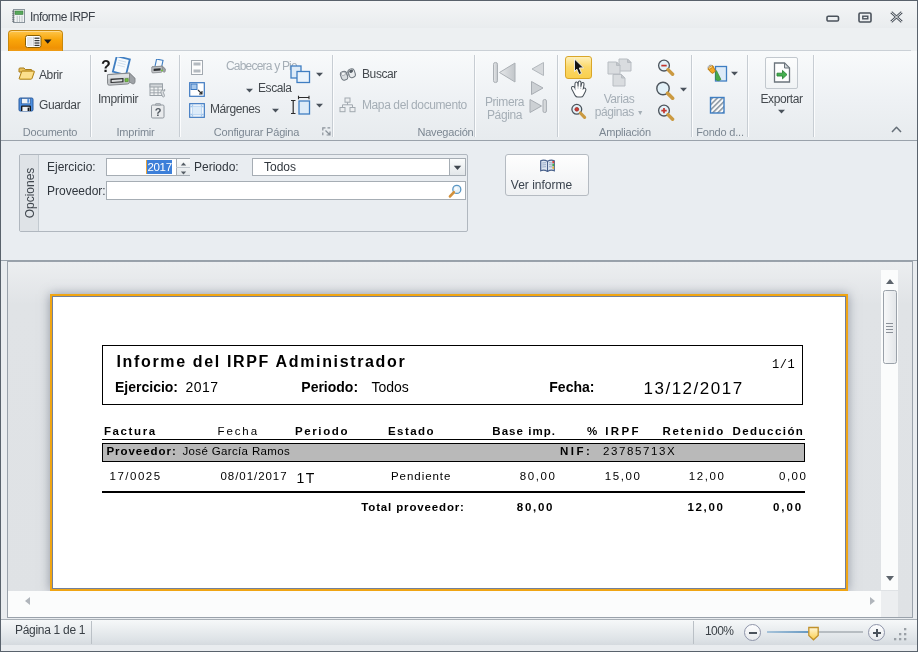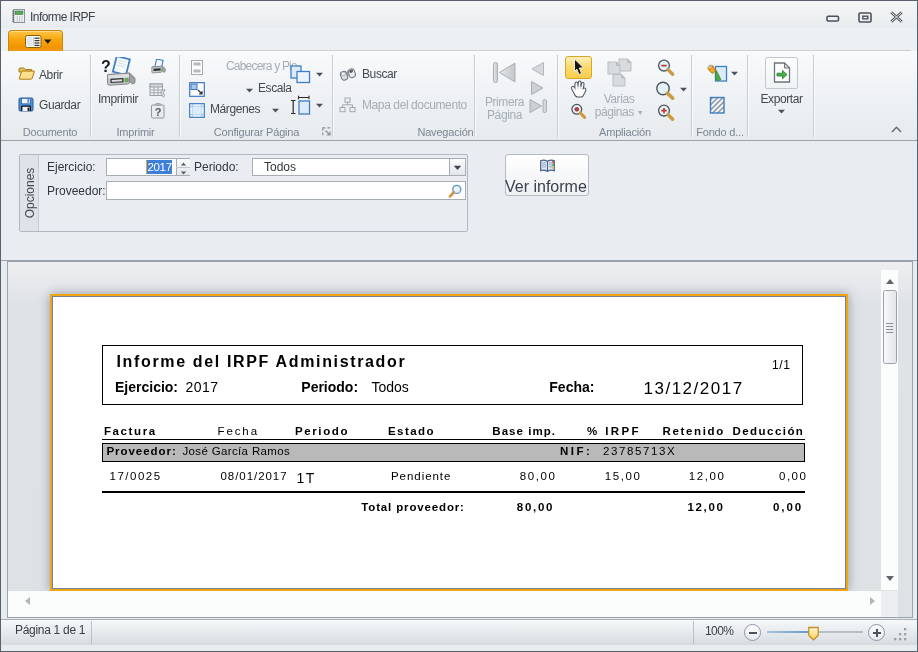--- a/index.html
+++ b/index.html
@@ -346,29 +346,29 @@
       <line x1="3.2" y1="6" x2="7" y2="5.7"></line>
       <line x1="3.2" y1="8" x2="7" y2="7.7"></line>
       <line x1="10" y1="3.7" x2="13.8" y2="4"></line>
       <line x1="10" y1="5.7" x2="13.8" y2="6"></line>
       <line x1="10" y1="7.7" x2="13.8" y2="8"></line>
     </g>
   <rect x="13.4" y="2" width="1.8" height="2.2" fill="#d8433c"></rect>
     <rect x="13.4" y="4.8" width="1.8" height="2.2" fill="#3fae49"></rect>
     <rect x="13.4" y="7.6" width="1.8" height="2.2" fill="#e8b43c"></rect>
 </svg>
-<div class="t" style="left:505px;top:178.8px;width:73px;text-align:center;font-size:16px;color:#39424d;">Ver informe</div>
+<div class="t" style="left:505px;top:178.8px;width:73px;text-align:center;font-size:12px;color:#39424d;">Ver informe</div>
 
 <div class="a" style="left:7px;top:261px;width:906px;height:357px;border:1px solid #9aa2ab;background:linear-gradient(#eceef0,#e0e3e6 12%,#dfe2e5);"></div>
 
 <div class="a" style="left:50px;top:294px;width:798px;height:297px;background:#fff;border:2px solid #f0a513;box-shadow:0 0 10px rgba(80,90,110,0.55), inset 0 0 0 1px #72809b;"></div>
 
 <div class="a" style="left:101.5px;top:344.5px;width:701px;height:60.5px;border:1.5px solid #000;"></div>
 <div class="t k" style="left:116.5px;top:354px;font-size:16px;font-weight:bold;letter-spacing:1.65px;">Informe del IRPF Administrador</div>
-<div class="t k" style="left:772px;top:358.8px;font-size:12px;letter-spacing:0.6px;">1/1</div>
+<div class="t k" style="left:772px;top:358.8px;font-size:12px;letter-spacing:0.6px;font-family:Liberation Mono, monospace;">1/1</div>
 <div class="t k" style="left:115px;top:379.7px;font-size:14px;font-weight:bold;">Ejercicio:</div>
 <div class="t k" style="left:185.5px;top:379.7px;font-size:14px;letter-spacing:0.5px;">2017</div>
 <div class="t k" style="left:301.3px;top:379.7px;font-size:14px;font-weight:bold;">Periodo:</div>
 <div class="t k" style="left:371.5px;top:379.7px;font-size:14px;">Todos</div>
 <div class="t k" style="left:549.3px;top:379.7px;font-size:14px;font-weight:bold;">Fecha:</div>
 <div class="t k" style="left:607.5px;top:379.7px;font-size:17px;letter-spacing:1.5px;margin-left:36px;">13/12/2017</div>
 
 <div class="t k" style="left:104px;top:425.7px;font-size:11.5px;font-weight:bold;letter-spacing:1.6px;">Factura</div>
 <div class="t k" style="left:217.5px;top:425.7px;font-size:11.5px;font-weight:normal;letter-spacing:1.9px;">Fecha</div>
 <div class="t k" style="left:295px;top:425.7px;font-size:11.5px;font-weight:bold;letter-spacing:1.6px;">Periodo</div>

